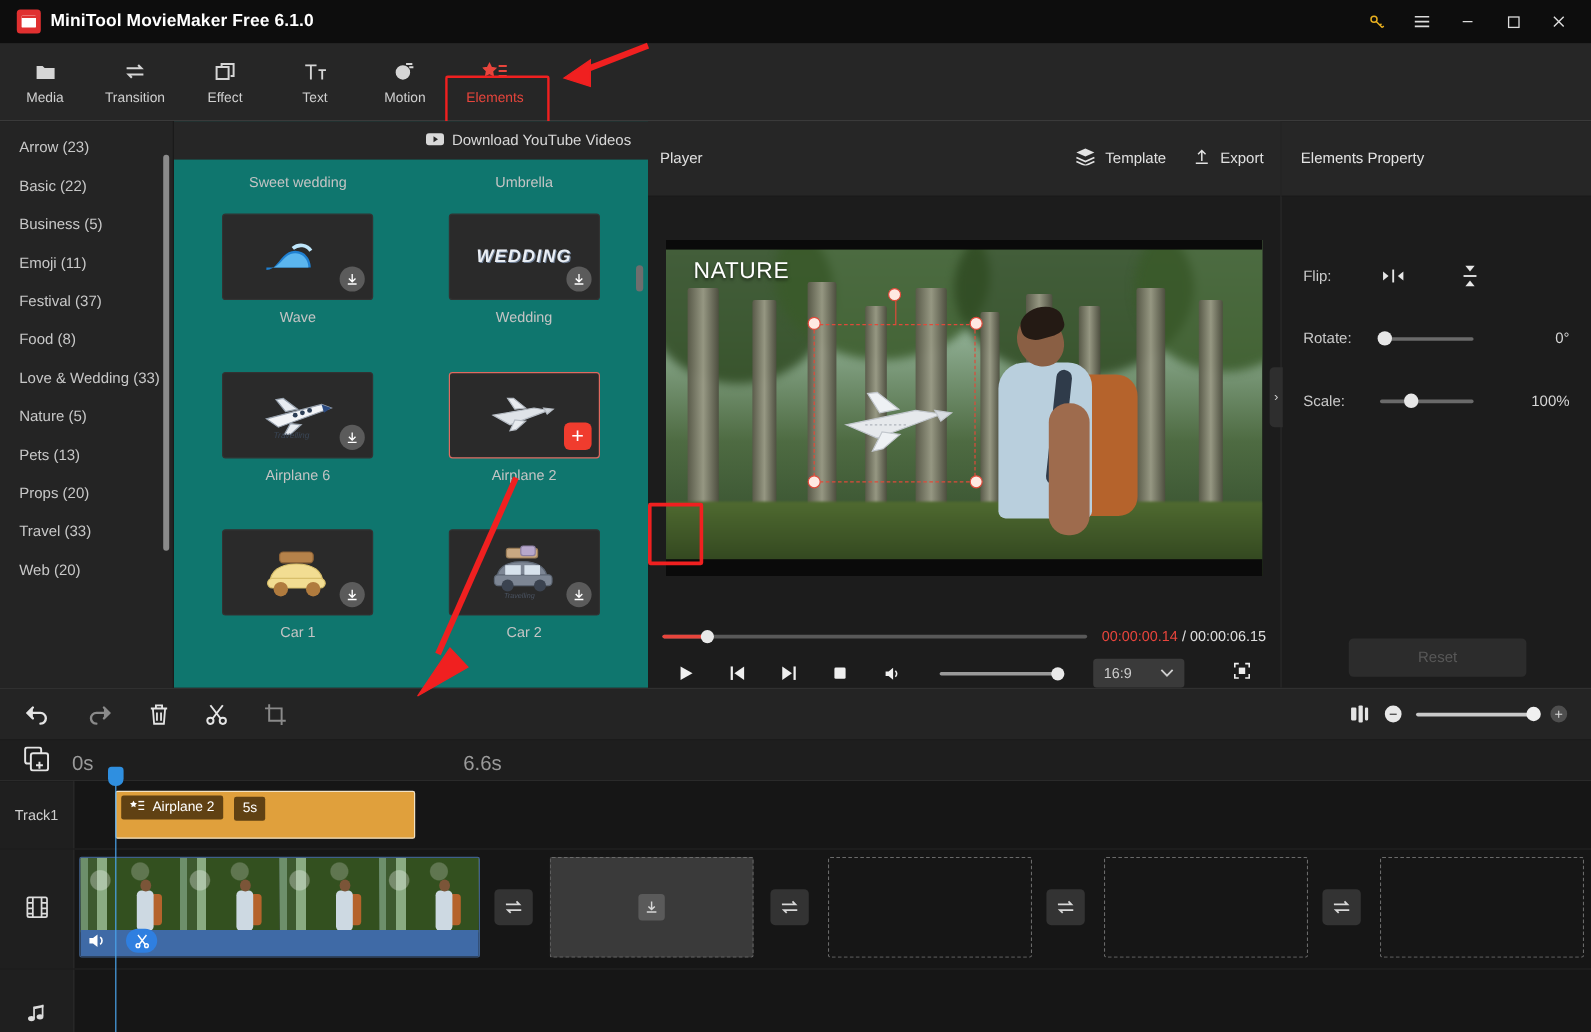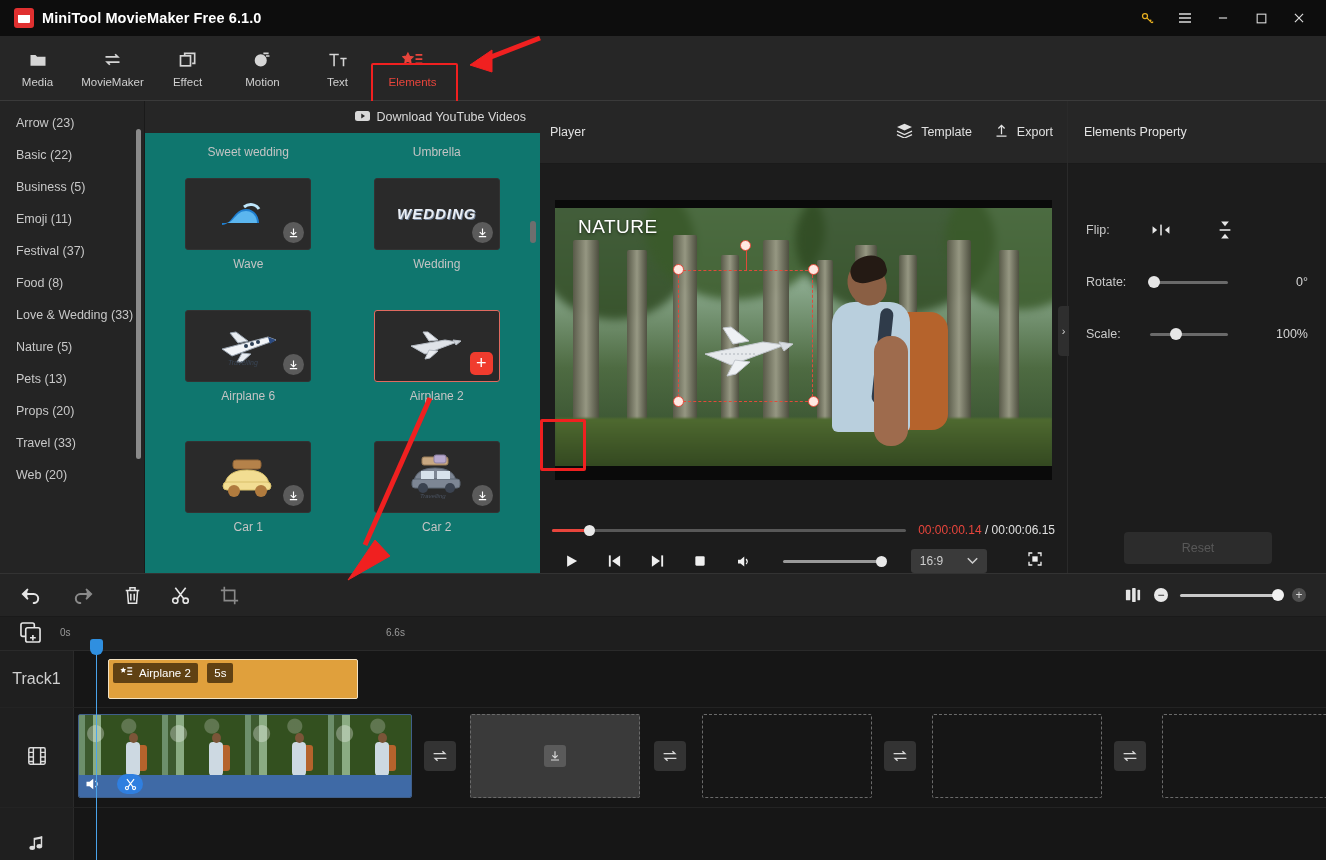--- a/index.html
+++ b/index.html
@@ -212,29 +212,29 @@
   .zoomgrp { margin-left: auto; display: flex; align-items: center; gap: 12px; }
   .zbtn { width: 14px; height: 14px; border-radius: 50%; display: flex; align-items: center; justify-content: center;
           font-size: 12px; line-height: 1; cursor: pointer; }
   .zbtn.minus { background: #e8e8e8; color: #222; }
   .zbtn.plus2 { background: #4e4e4e; color: #d8d8d8; }
   .zslider { width: 100px; height: 3px; background: #c9c9c9; border-radius: 2px; position: relative; }
   .zknob { position: absolute; right: -4px; top: -4.5px; width: 12px; height: 12px; border-radius: 50%; background: #f0f0f0; }
 
   .ruler { height: 34px; background: #1e1e1e; position: relative; border-bottom: 1px solid #2a2a2a; }
   .ruler .addbtn { position: absolute; left: 20px; top: 5px; color: #e4e4e4; cursor: pointer; }
-  .tick { position: absolute; top: 10px; font-size: 10px; color: #9a9a9a; }
+  .tick { position: absolute; top: 10px; font-size: 17px; color: #9a9a9a; }
 
   .tracks { position: relative; background: #161616; height: 235px; }
   .trk { display: flex; height: 57px; border-bottom: 1px solid #232323; }
   .trk.video { height: 100px; }
   .trk.audio { height: 78px; }
   .trk-hdr {
-    width: 74px; background: #1f1f1f; display: flex; align-items: center; justify-content: center;
-    font-size: 16px; color: #cfcfcf; border-right: 1px solid #2a2a2a;
+    width: 62px; background: #1f1f1f; display: flex; align-items: center; justify-content: center;
+    font-size: 12px; color: #cfcfcf; border-right: 1px solid #2a2a2a;
   }
   .trk-body { flex: 1; position: relative; }
 
   .clip-el {
     position: absolute; left: 34px; top: 8px; width: 250px; height: 40px;
     background: #e0a03c; border: 1px solid #f2e2c4; border-radius: 2px; cursor: pointer;
   }
   .clip-el .tag {
     display: inline-flex; align-items: center; gap: 6px; height: 20px;
     background: rgba(60,38,8,.78); color: #fff; font-size: 11.5px;
@@ -335,47 +335,47 @@
           </svg>
       </span>
       <span>Media</span>
     </div>
     <div class="tool">
       <span class="ico">
         <svg width="21" height="21" viewBox="0 0 24 24" fill="none" stroke="#d5d5d5" stroke-width="2">
           <path d="M4 9h14l-3-3M20 15H6l3 3"></path>
         </svg>
       </span>
-      <span>MovieMaker</span>
+      <span>Transition</span>
     </div>
     <div class="tool">
       <span class="ico">
         <svg width="20" height="20" viewBox="0 0 24 24" fill="none" stroke="#d5d5d5" stroke-width="2">
           <rect x="3" y="7" width="12" height="12"></rect>
             <path d="M8 7V4h12v12h-3"></path>
         </svg>
       </span>
       <span>Effect</span>
     </div>
     <div class="tool">
       <span class="ico">
+        <svg width="22" height="20" viewBox="0 0 28 24" fill="none" stroke="#d5d5d5" stroke-width="2">
+          <path d="M3 5h12M9 5v15M17 10h8M21 10v10"></path>
+        </svg>
+      </span>
+      <span>Text</span>
+    </div>
+    <div class="tool">
+      <span class="ico">
         <svg width="21" height="21" viewBox="0 0 24 24" fill="none" stroke="#d5d5d5" stroke-width="1.8">
           <circle cx="10" cy="13" r="6" fill="#d5d5d5"></circle>
             <path d="M13 5h6M16 8h4"></path>
         </svg>
       </span>
       <span>Motion</span>
-    </div>
-    <div class="tool">
-      <span class="ico">
-        <svg width="22" height="20" viewBox="0 0 28 24" fill="none" stroke="#d5d5d5" stroke-width="2">
-          <path d="M3 5h12M9 5v15M17 10h8M21 10v10"></path>
-        </svg>
-      </span>
-      <span>Text</span>
     </div>
     <div class="tool active">
       <span class="ico">
         <svg width="22" height="18" viewBox="0 0 26 20" fill="#e8453c" stroke="#e8453c" stroke-width="1.6">
           <path d="M7 2l1.8 3.7 4 .6-3 2.9.7 4-3.5-1.9L3.5 13l.7-4-3-2.9 4-.6z"></path>
           <path d="M16 4h8M16 9h8M16 14h8" stroke-width="2"></path>
         </svg>
       </span>
       <span>Elements</span>
     </div>

